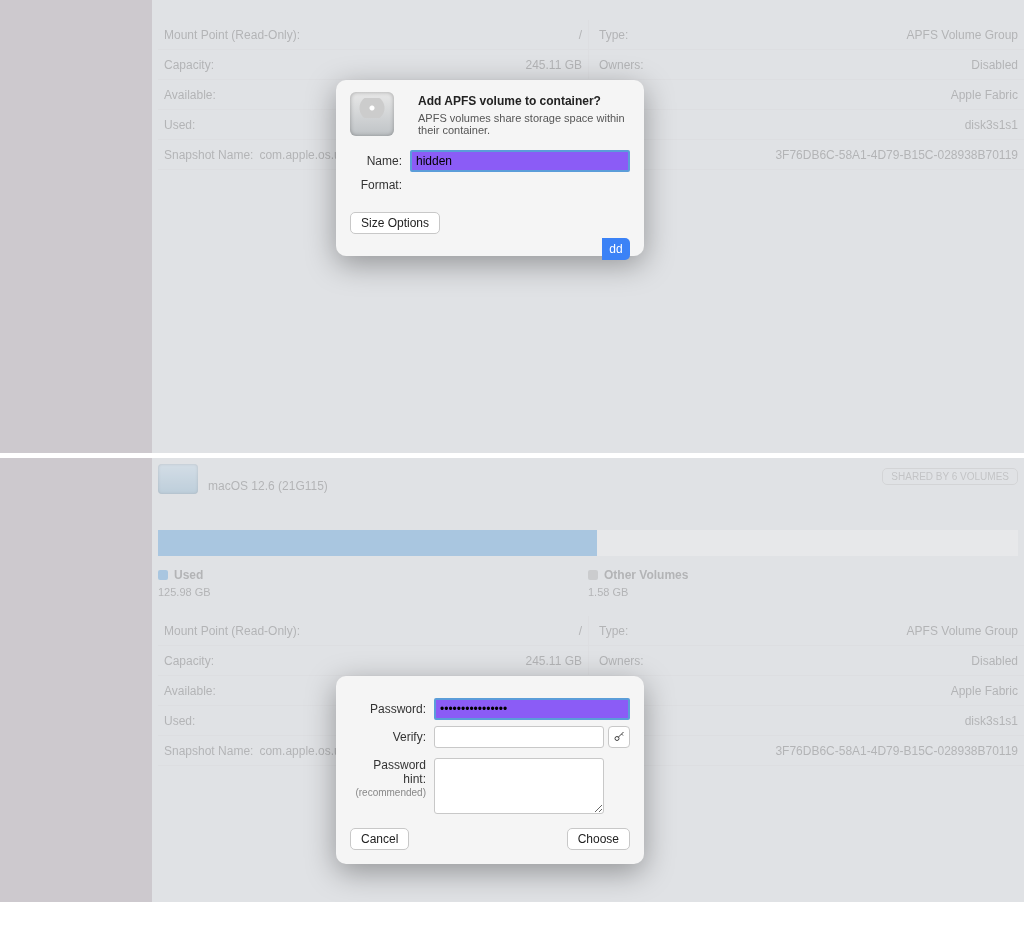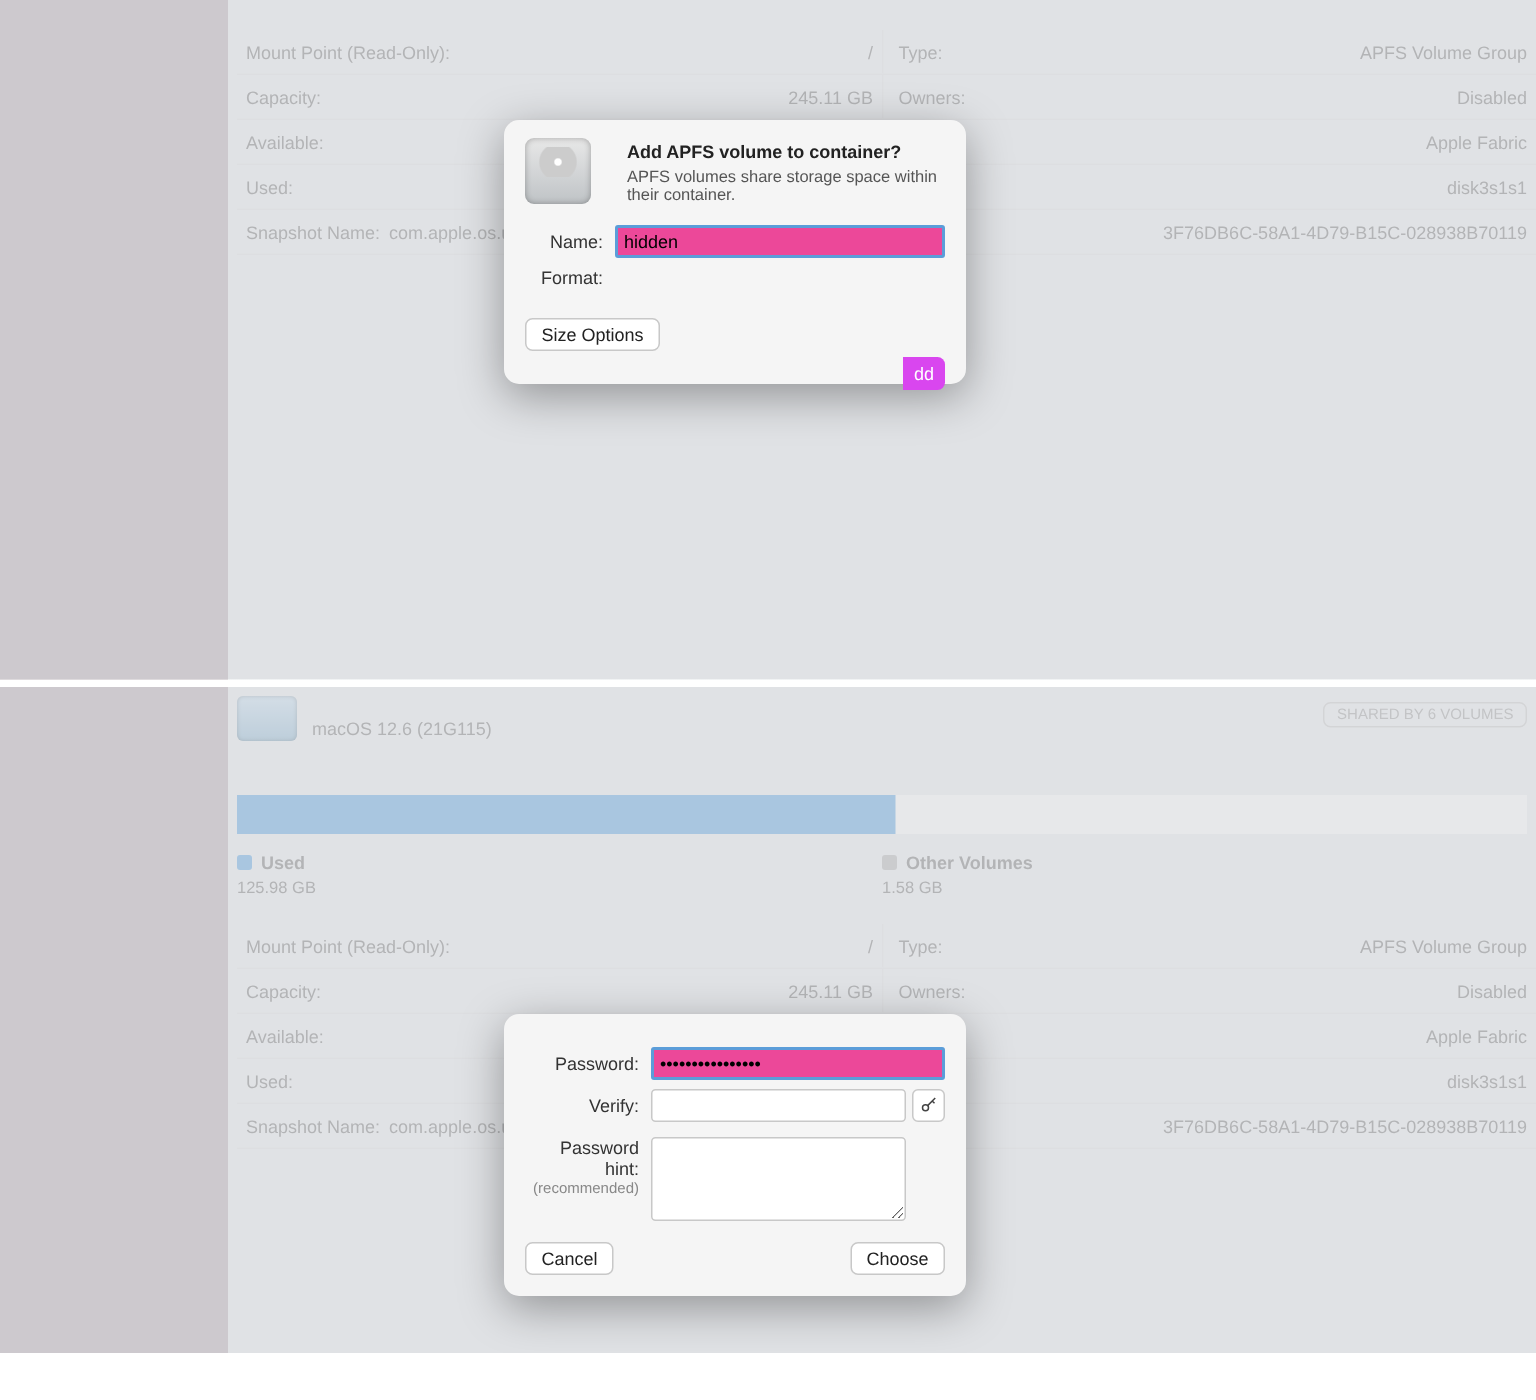--- a/index.html
+++ b/index.html
@@ -59,30 +59,30 @@
     content:""; position:absolute; left:8px; right:8px; top:6px; height:20px;
     background: radial-gradient(circle at 50% 50%, #fff 0 2px, #ccc 3px 12px, transparent 13px);
     border-radius:3px;
   }
   .dlg-title { font-weight:600; font-size:12px; margin-bottom:4px;}
   .dlg-sub { font-size:11px; color:#555;}
   .form-row { display:flex; align-items:center; margin:6px 0;}
   .form-lbl { width:60px; text-align:right; padding-right:8px; font-size:12px; color:#333;}
   .text-input {
     flex:1; height:22px; border:2px solid #5b9dd9; border-radius:2px;
-    background:#ec4899; padding:0 4px; font-size:12px; outline:none;
+    background:#8b5cf6; padding:0 4px; font-size:12px; outline:none;
   }
   .btn {
     display:inline-flex; align-items:center; justify-content:center;
     height:22px; padding:0 10px; border:1px solid #c8c8c8;
     border-radius:5px; background:#fff; font-size:12px; color:#222;
   }
   .btn-primary-slice {
     position:absolute; right:14px; top:158px; width:28px; height:22px;
-    background:#d946ef; border-radius:0 5px 5px 0; color:#fff;
+    background:#3b82f6; border-radius:0 5px 5px 0; color:#fff;
     display:flex; align-items:center; justify-content:center; font-size:12px;
   }
   
   .dropdown {
     position:absolute; left:404px; top:191px; width:208px;
     background:#fff; border:1px solid #d0d0d0; border-radius:6px;
     box-shadow:0 6px 16px rgba(0,0,0,.3); padding:4px 0; font-size:12px;
   }
   .dd-item { padding:4px 12px 4px 26px; position:relative; cursor:default;}
   .dd-item.checked::before {

